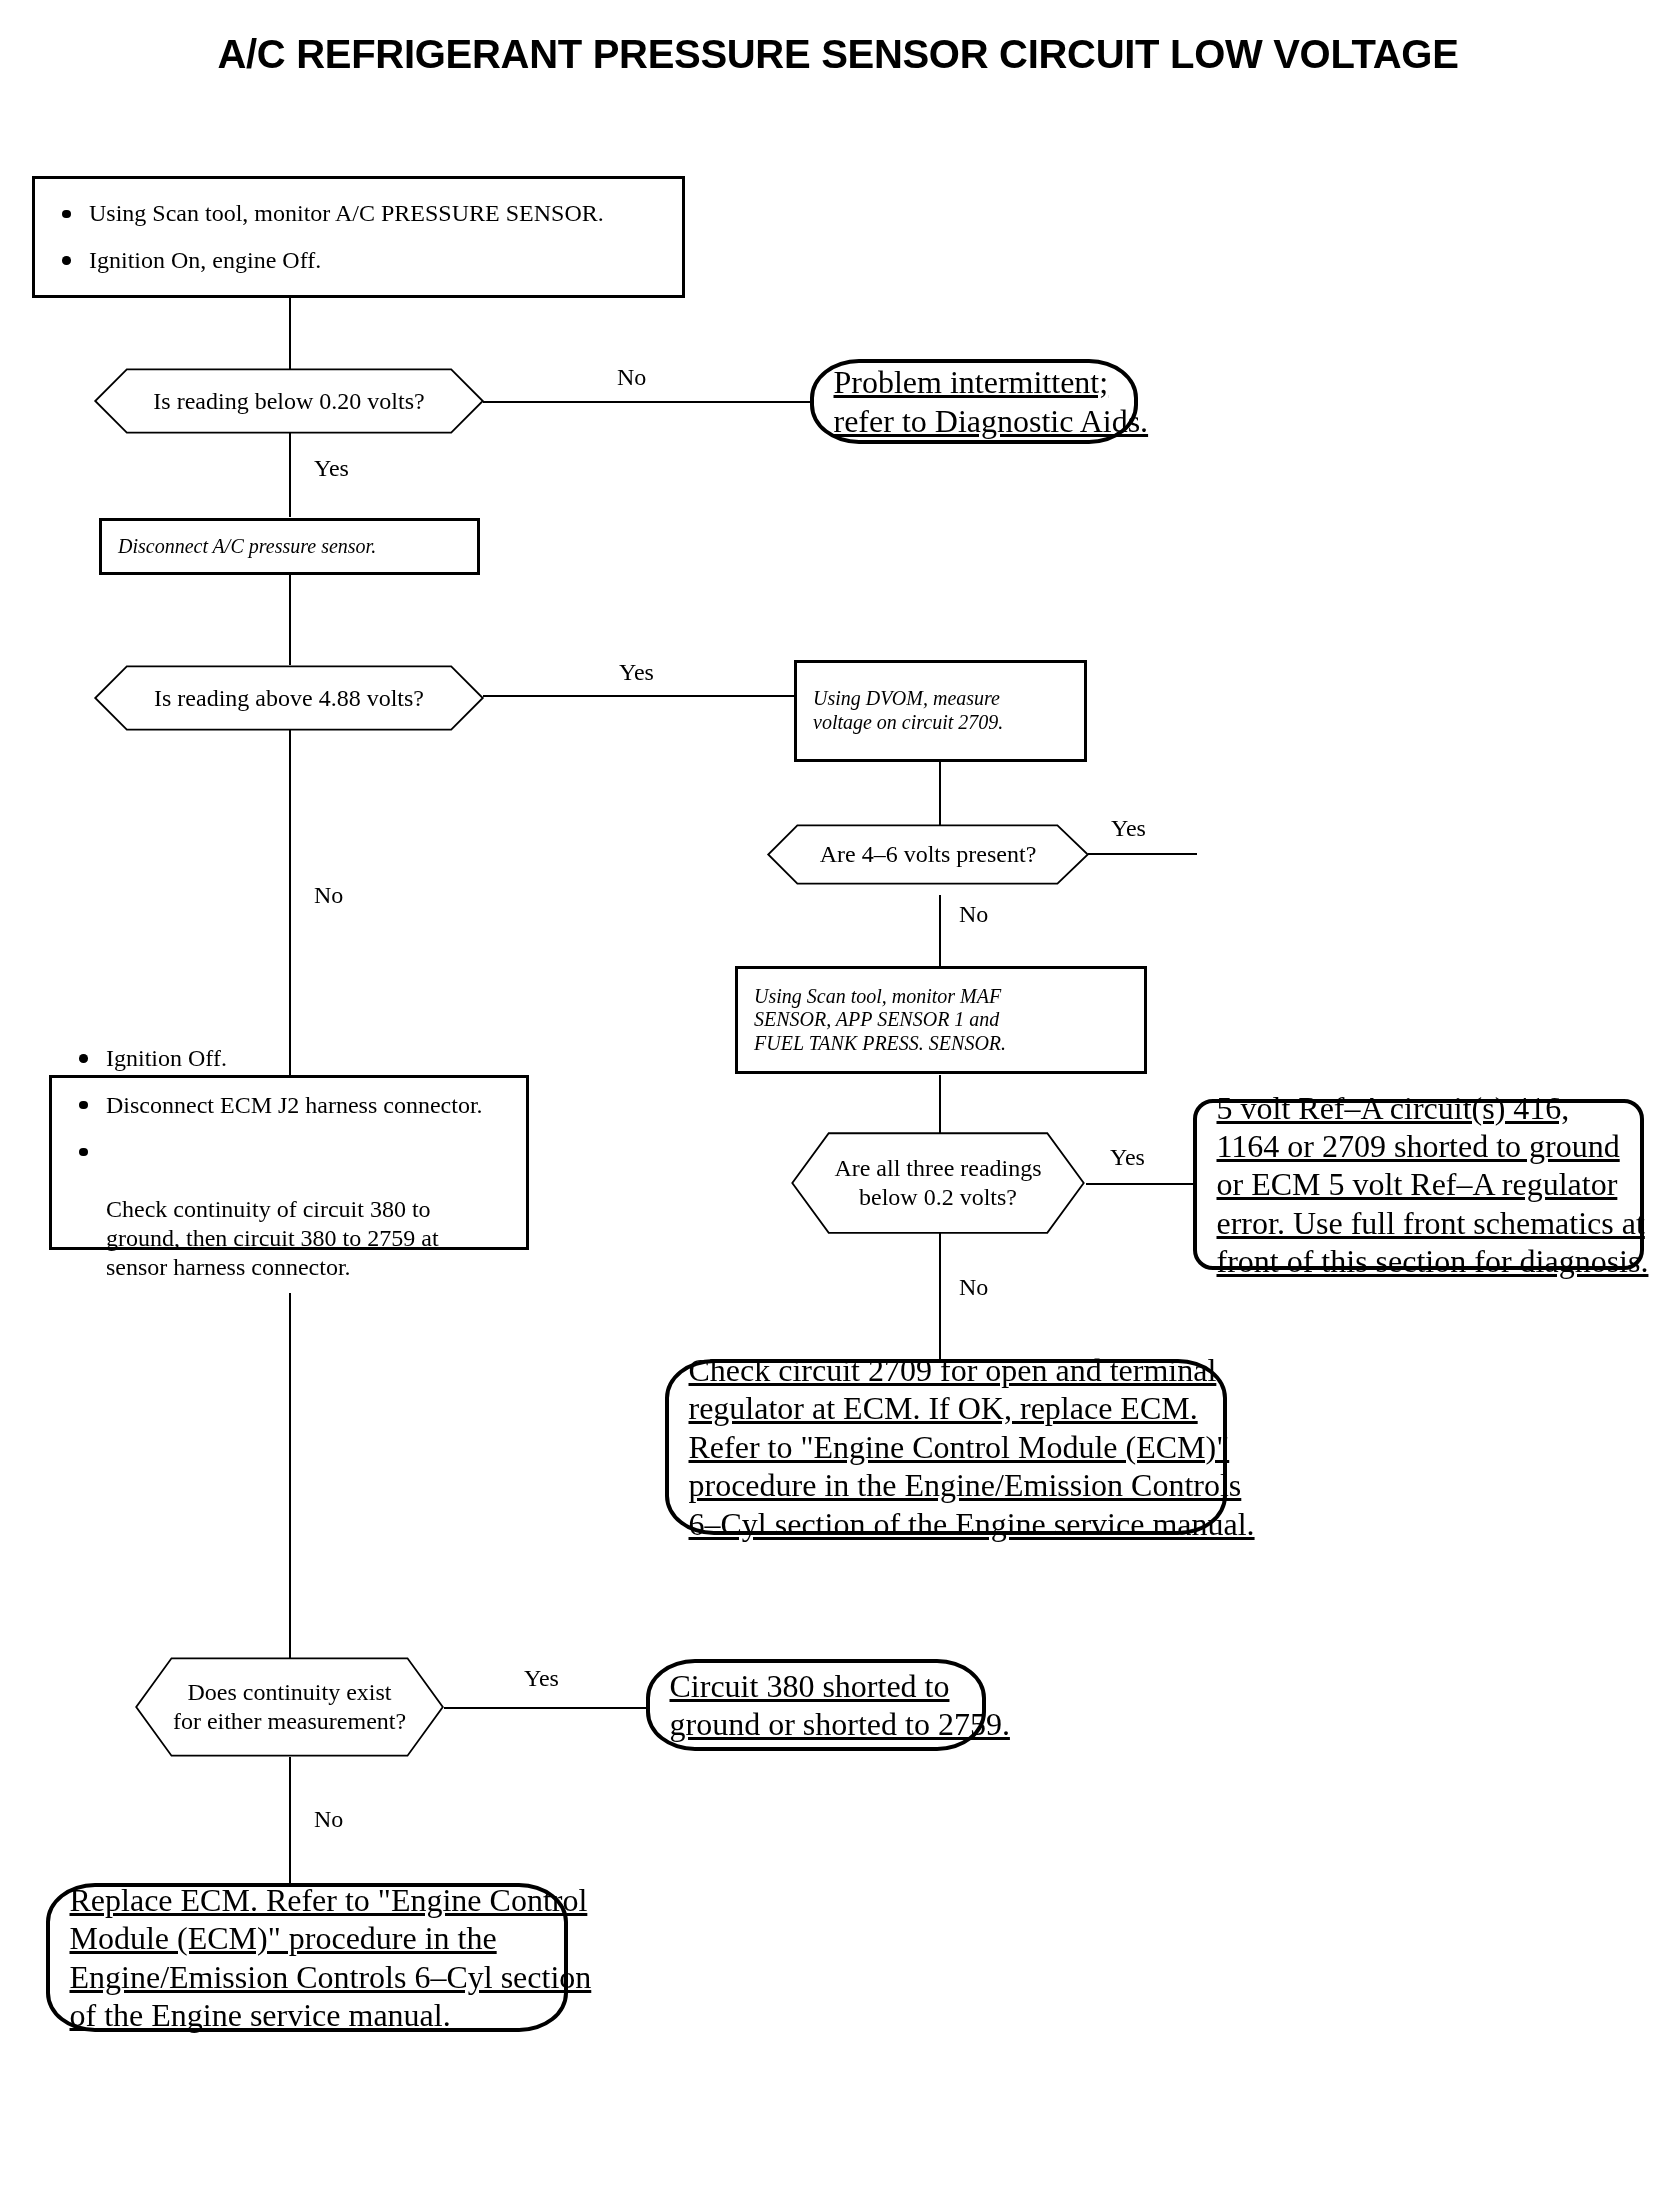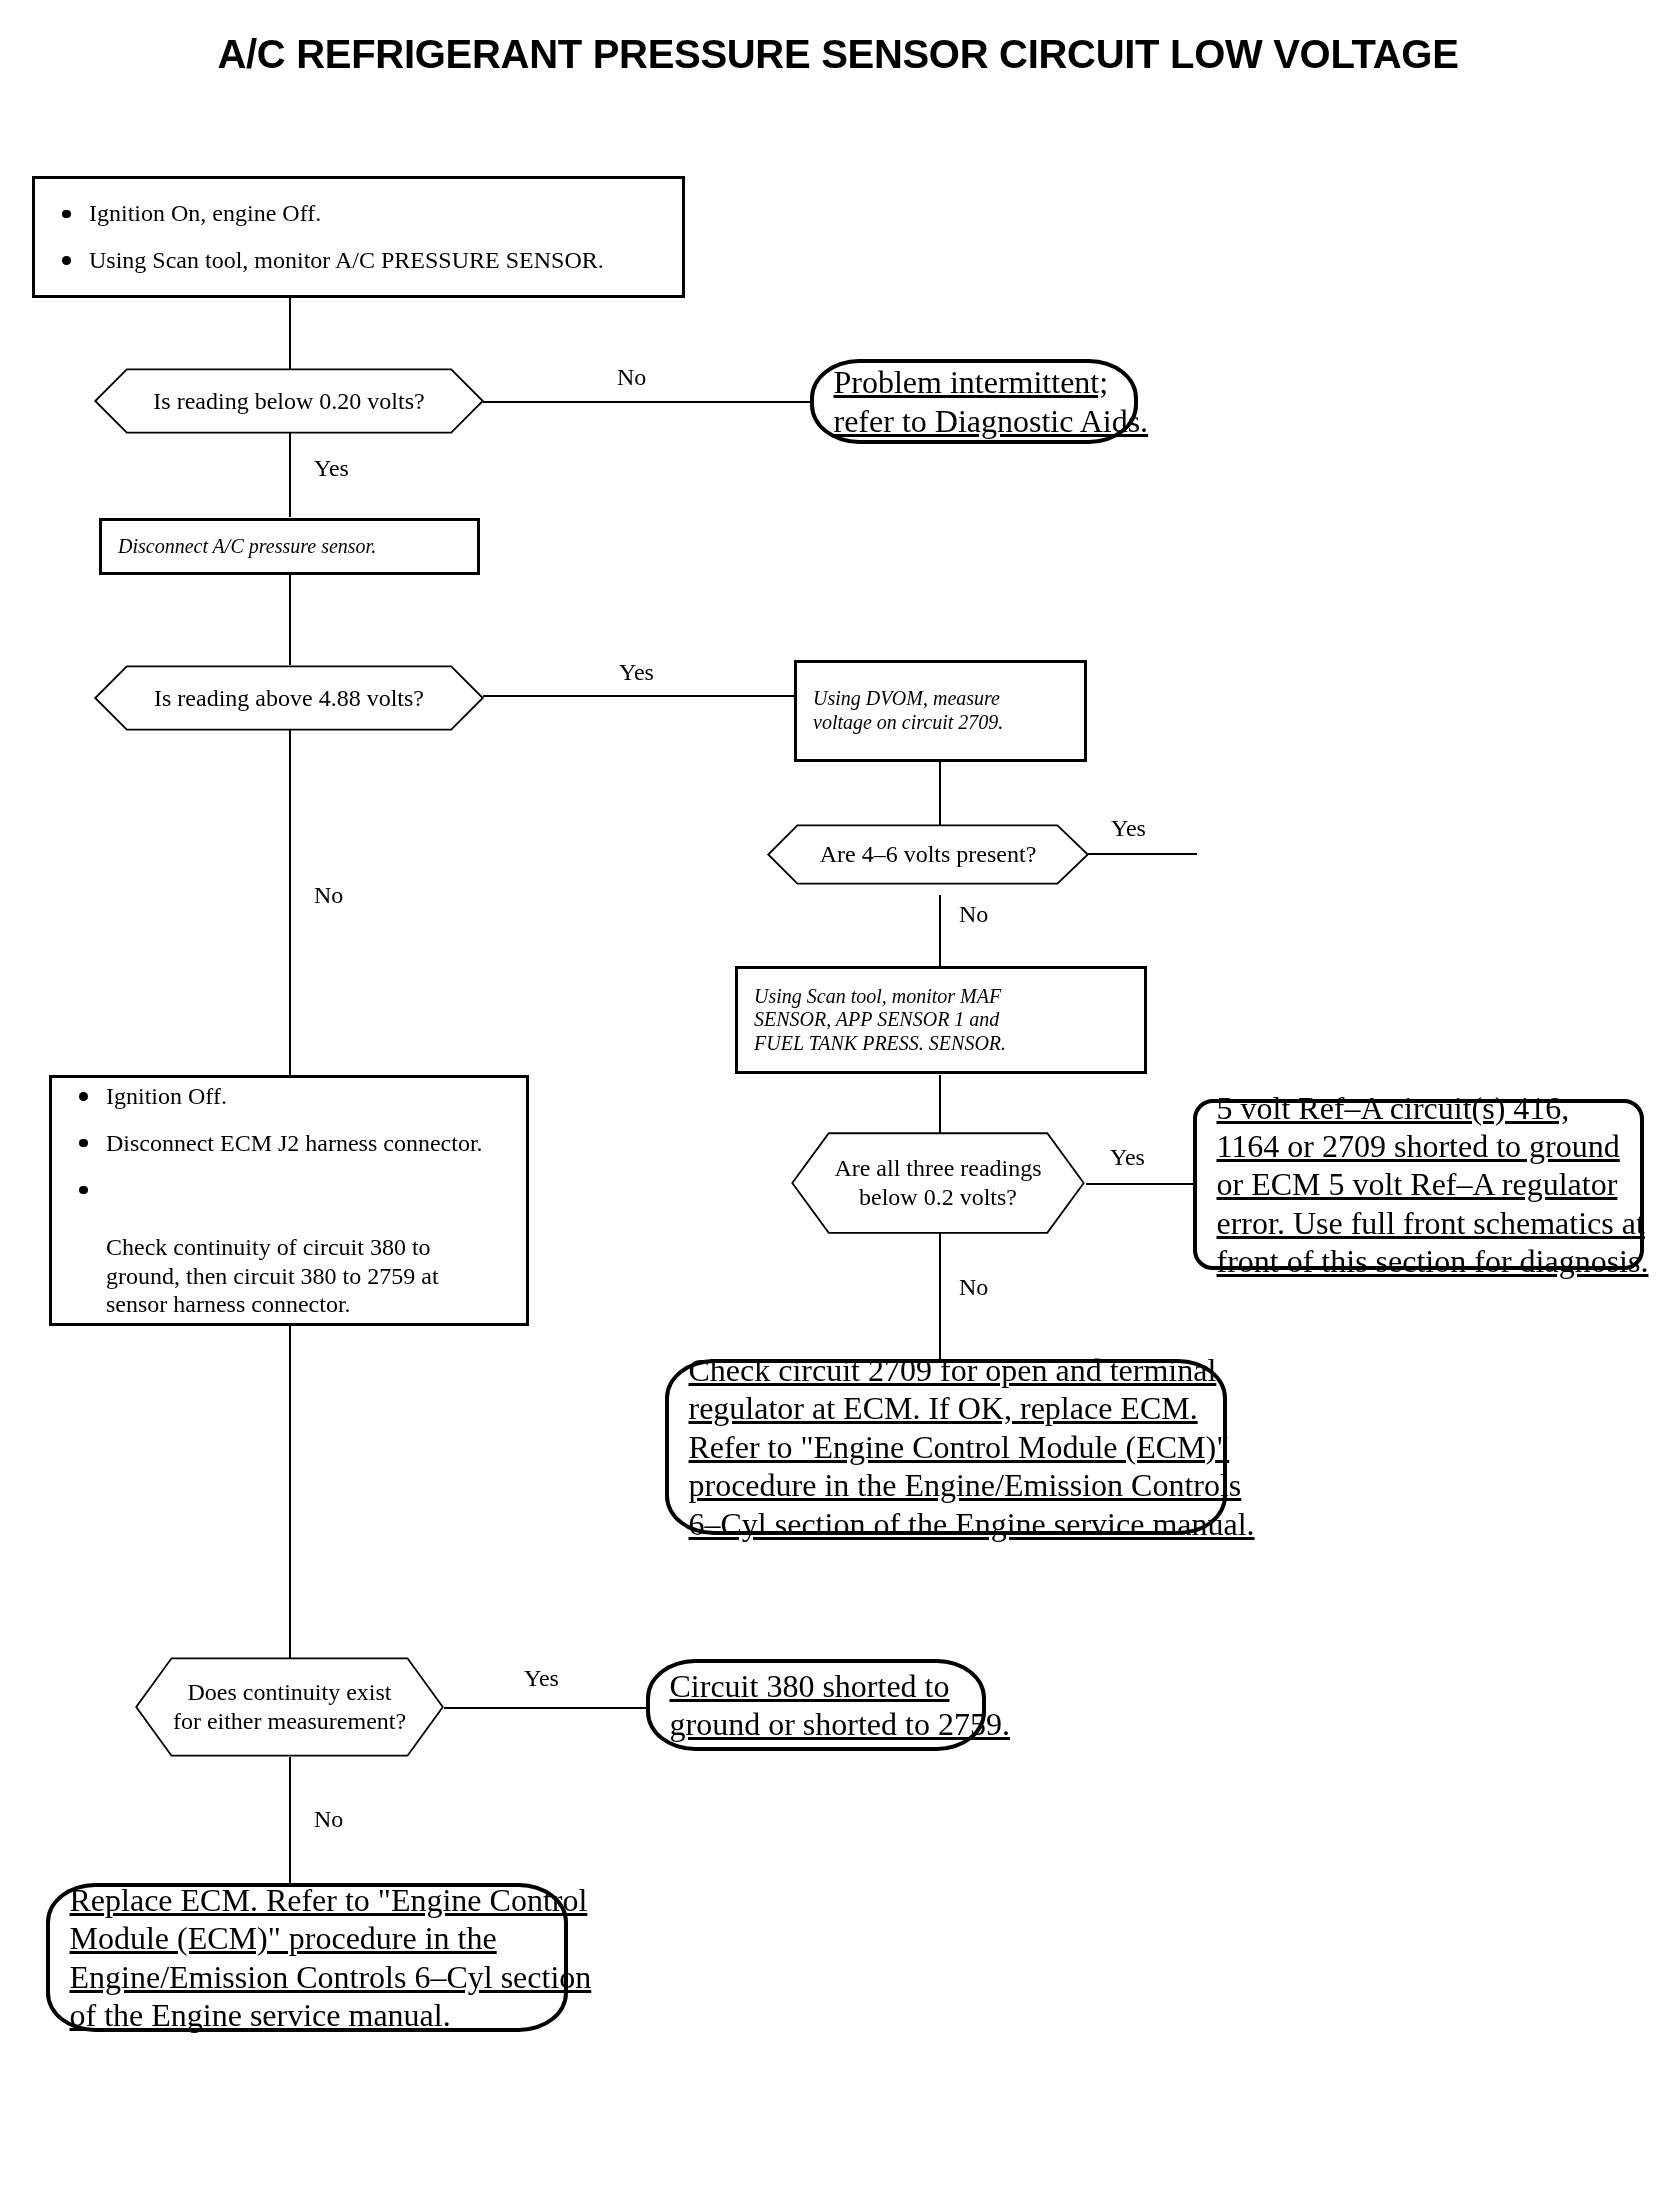--- a/index.html
+++ b/index.html
@@ -167,25 +167,25 @@
   <div class="hline" style="left:483px;  top:695px; width:311px;"></div>
   <div class="hline" style="left:1088px; top:853px; width:109px;"></div>
   <div class="hline" style="left:1086px; top:1183px; width:111px;"></div>
   <div class="hline" style="left:444px;  top:1707px; width:204px;"></div>
 
   <div class="proc" style="left:32px; top:176px; width:653px; height:122px;">
     <div class="inner">
       <ul class="bullets">
         <li>
           <span class="dot"></span>
+          <span>Using Scan tool, monitor A/C PRESSURE SENSOR.</span>
+        </li>
+        <li>
+          <span class="dot"></span>
           <span>Ignition On, engine Off.</span>
-        </li>
-        <li>
-          <span class="dot"></span>
-          <span>Using Scan tool, monitor A/C PRESSURE SENSOR.</span>
         </li>
       </ul>
     </div>
   </div>
 
   <div class="dec" style="left:94px; top:368px; width:390px; height:66px;">
     <svg width="390" height="66" viewBox="0 0 642 108">
       <polygon points="54,2 588,2 640,54 588,106 54,106 2,54" fill="#ffffff" stroke="#000000" stroke-width="3"></polygon>
     </svg>
     <div class="dec-text">
@@ -253,21 +253,21 @@
   <div class="term" style="left:1193px; top:1099px; width:451px; height:171px;border-radius:20px;">
     <div class="inner">
       <div class="line">5 volt Ref–A circuit(s) 416,</div>
       <div class="line">1164 or 2709 shorted to ground</div>
       <div class="line">or ECM 5 volt Ref–A regulator</div>
       <div class="line">error. Use full front schematics at</div>
       <div class="line">front of this section for diagnosis.</div>
     </div>
   </div>
 
-  <div class="proc" style="left:49px; top:1075px; width:480px; height:251px;">
+  <div class="proc" style="left:49px; top:1075px; width:480px; height:175px;">
     <div class="inner">
       <ul class="bullets">
         <li>
           <span class="dot"></span>
           <span>Ignition Off.</span>
         </li>
         <li>
           <span class="dot"></span>
           <span>Disconnect ECM J2  harness connector.</span>
         </li>

